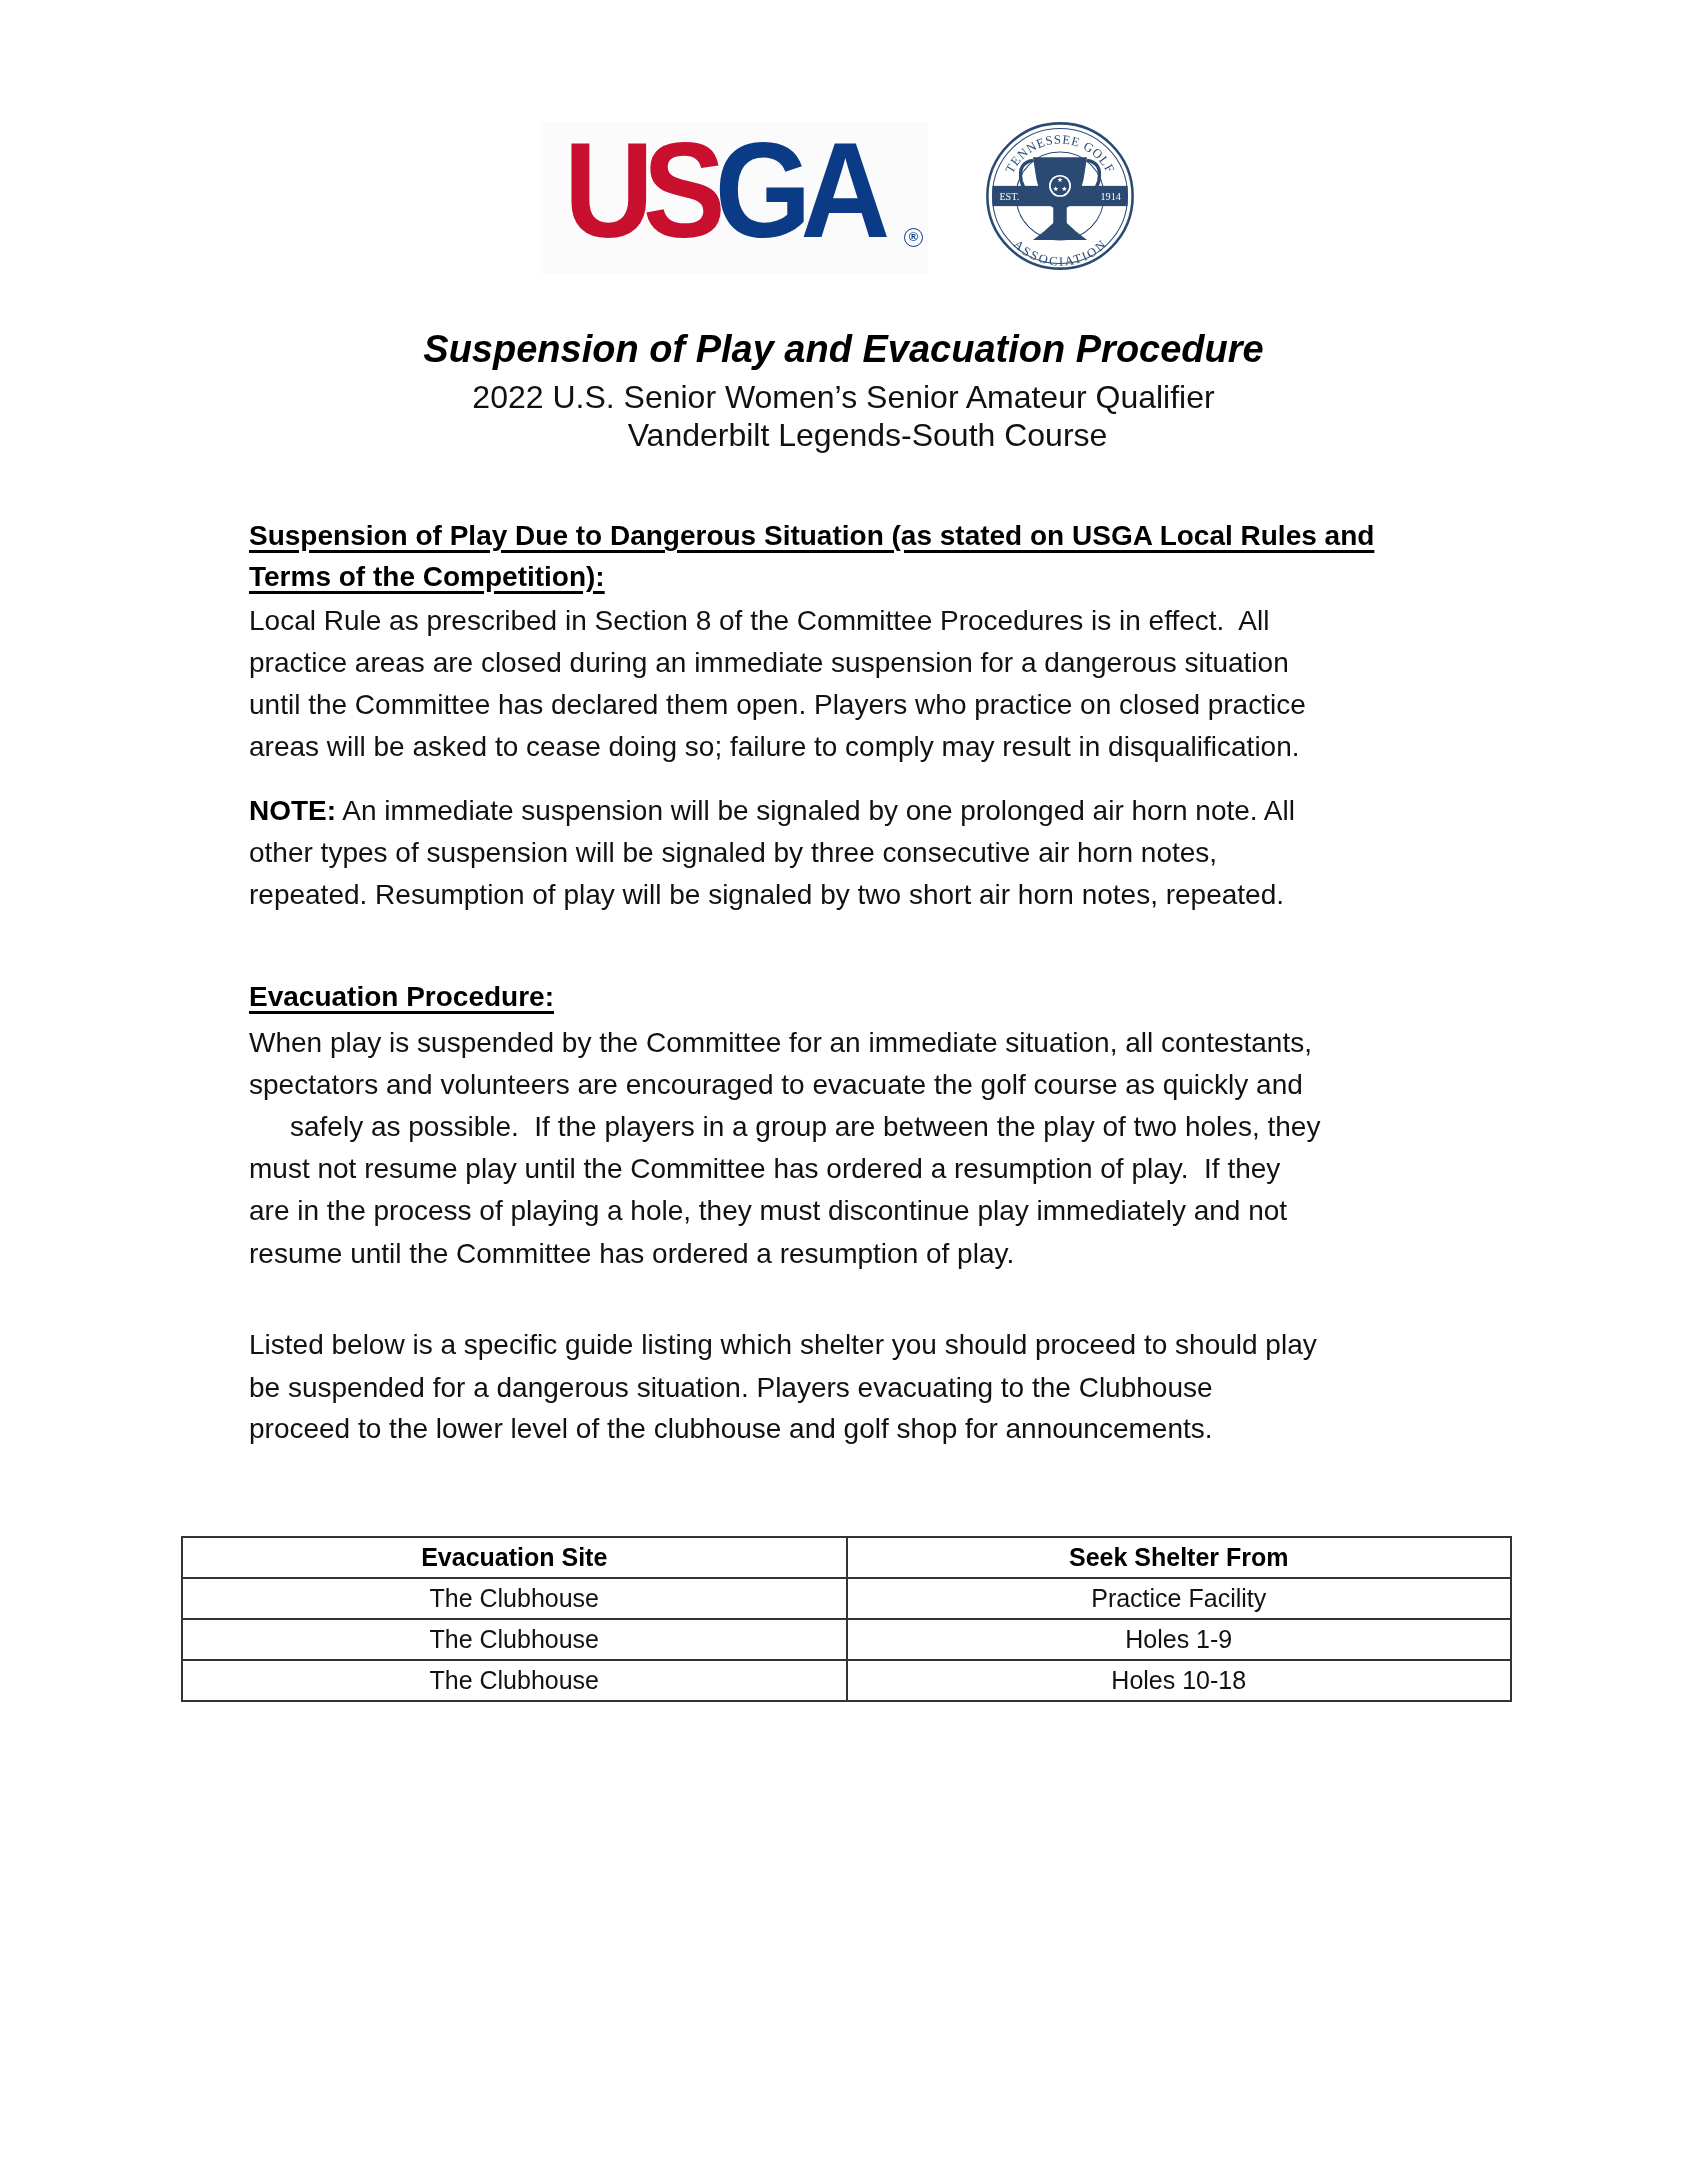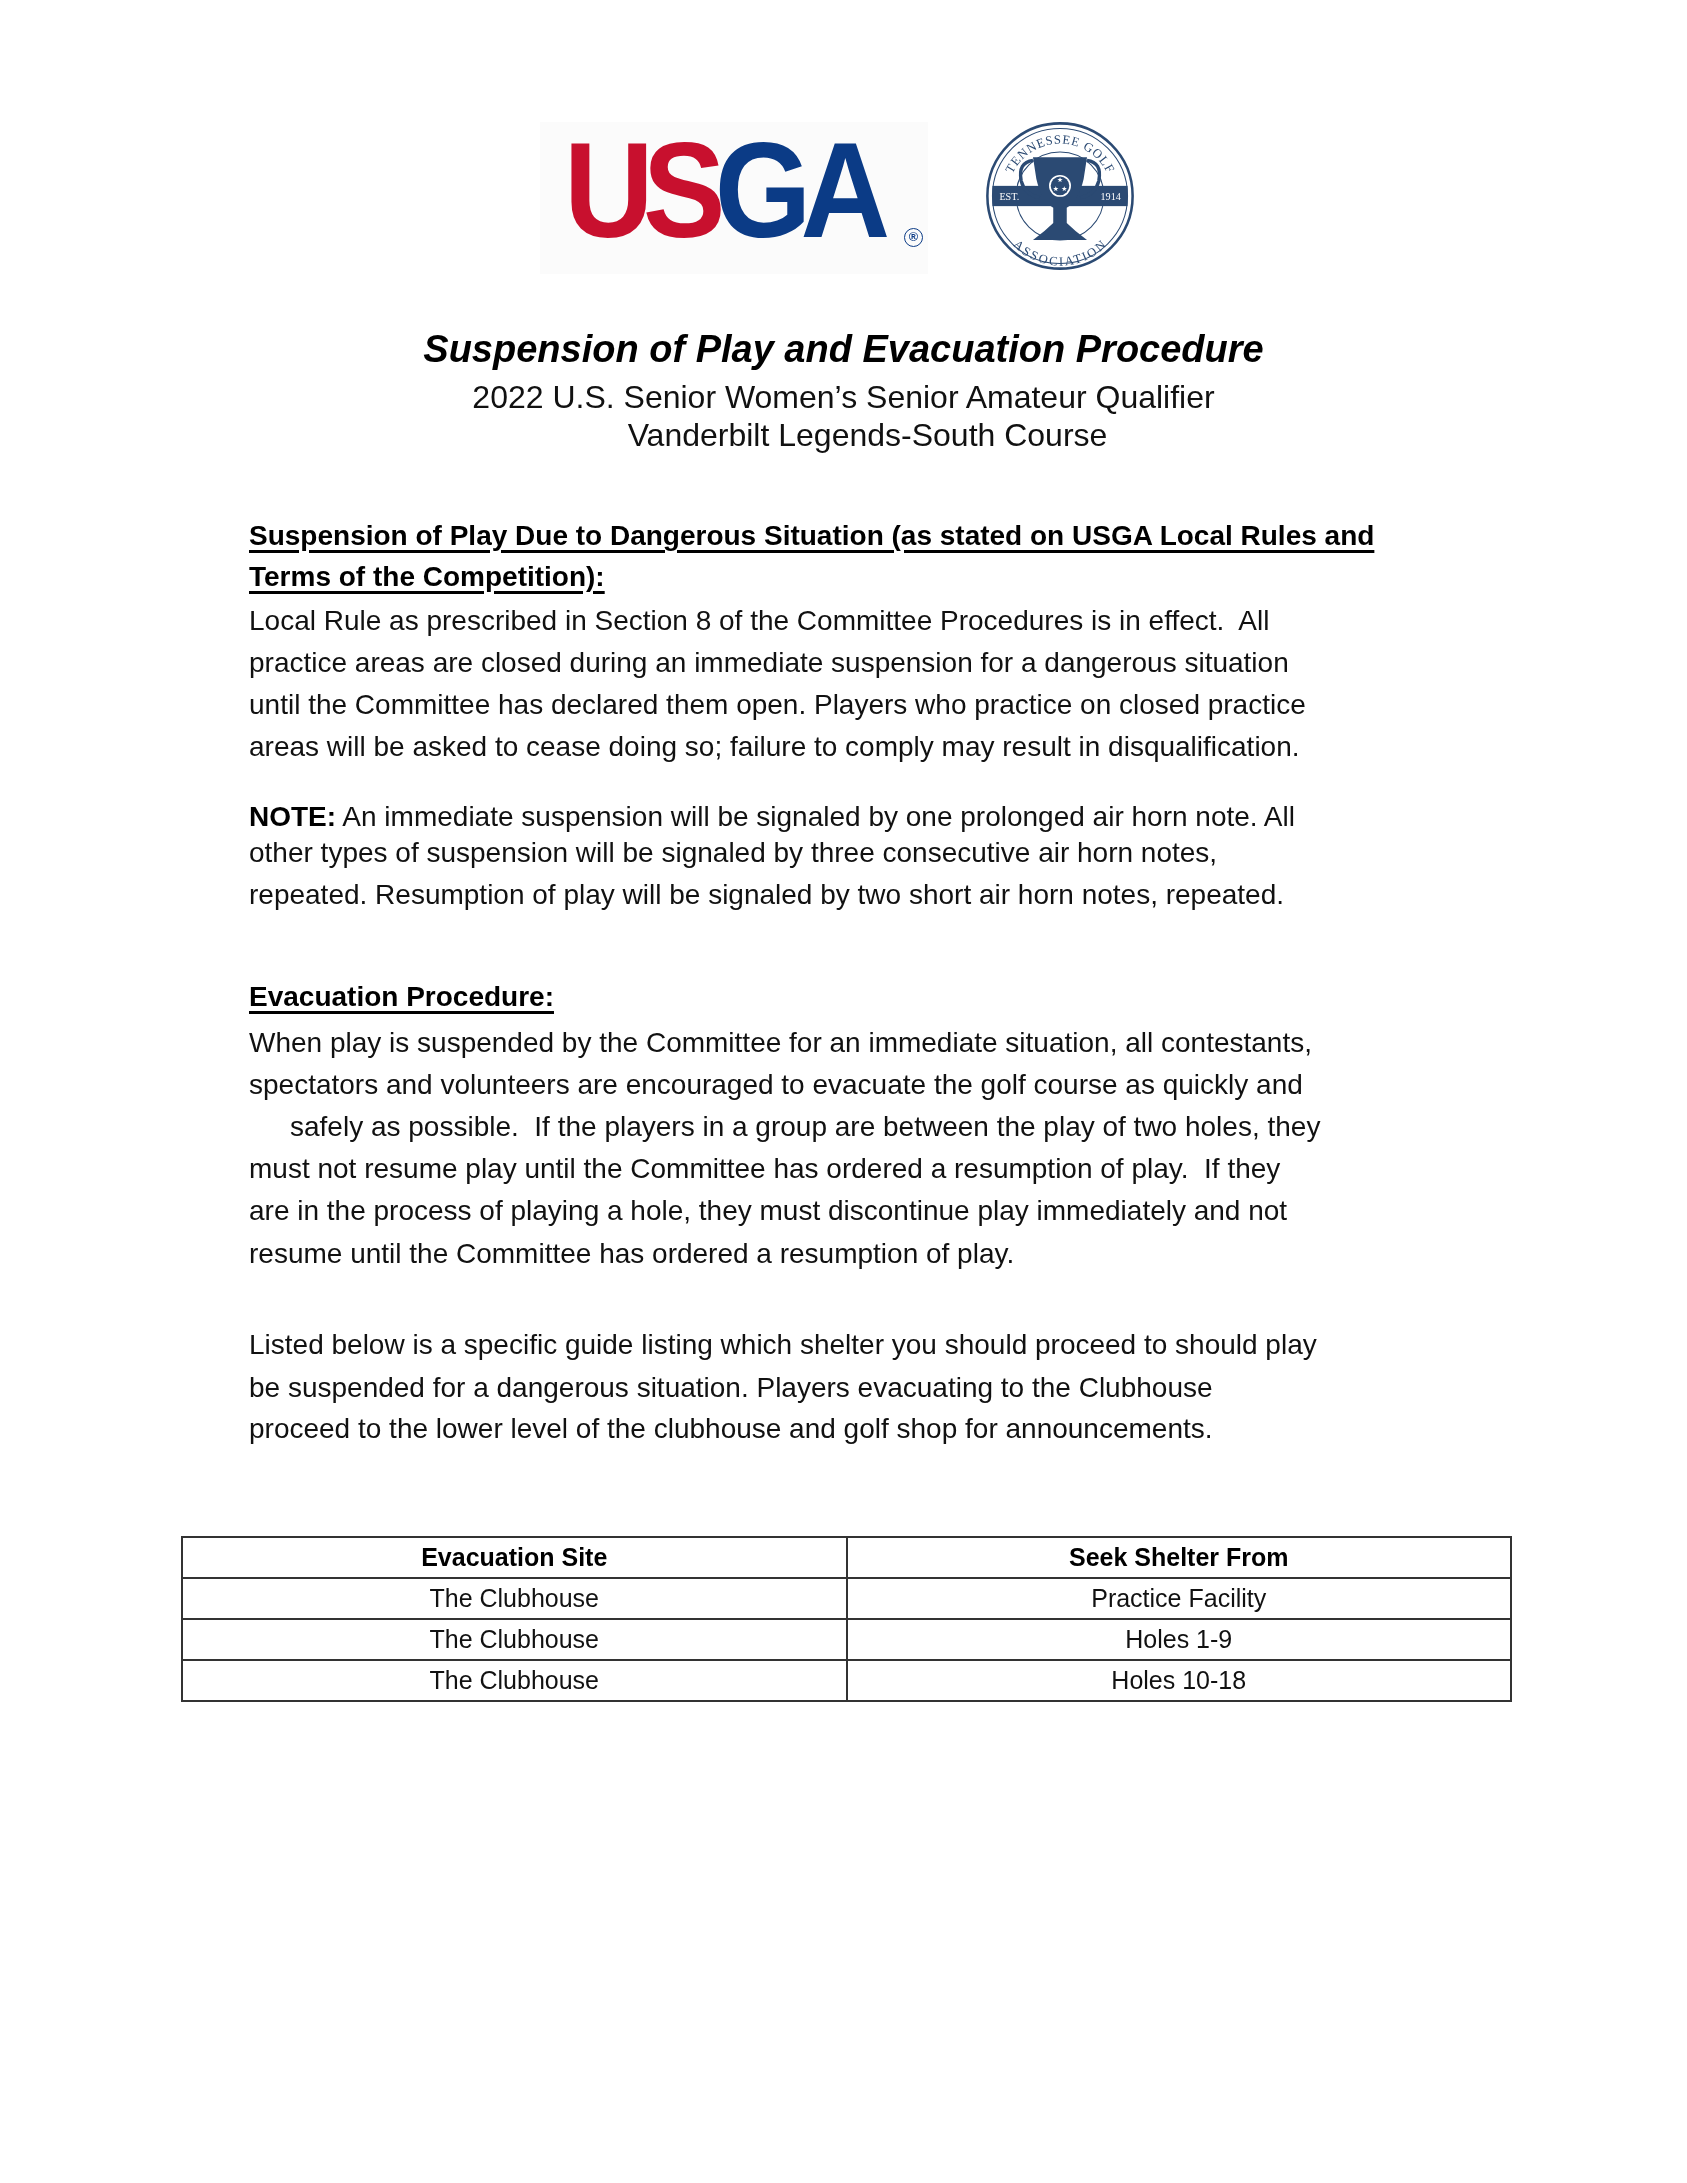--- a/index.html
+++ b/index.html
@@ -54,21 +54,21 @@
 <div class="abs sub" style="top:376px;">2022 U.S. Senior Women’s Senior Amateur Qualifier</div>
 <div class="abs sub" style="top:414px;margin-left:24px;">Vanderbilt Legends-South Course</div>
 
 <div class="abs line hd" style="top: 515px; white-space: pre;">Suspension of Play Due to Dangerous Situation (as stated on USGA Local Rules and</div>
 <div class="abs line hd" style="top: 556px; white-space: pre;">Terms of the Competition):</div>
 <div class="abs line" style="top: 600px; white-space: pre;">Local Rule as prescribed in Section 8 of the Committee Procedures is in effect.  All</div>
 <div class="abs line" style="top: 642px; white-space: pre;">practice areas are closed during an immediate suspension for a dangerous situation</div>
 <div class="abs line" style="top: 684px; white-space: pre;">until the Committee has declared them open. Players who practice on closed practice</div>
 <div class="abs line" style="top: 726px; white-space: pre;">areas will be asked to cease doing so; failure to comply may result in disqualification.</div>
 
-<div class="abs line" style="top: 790px; white-space: pre; margin-top: 6px;"><span class="note-label">NOTE:</span><span> An immediate suspension will be signaled by one prolonged air horn note. All</span></div>
+<div class="abs line" style="top: 790px; white-space: pre;"><span class="note-label">NOTE:</span><span> An immediate suspension will be signaled by one prolonged air horn note. All</span></div>
 <div class="abs line" style="top: 832px; white-space: pre;">other types of suspension will be signaled by three consecutive air horn notes,</div>
 <div class="abs line" style="top: 874px; white-space: pre;">repeated. Resumption of play will be signaled by two short air horn notes, repeated.</div>
 
 <div class="abs line hd" style="top: 976px; white-space: pre;">Evacuation Procedure:</div>
 <div class="abs line" style="top: 1022px; white-space: pre;">When play is suspended by the Committee for an immediate situation, all contestants,</div>
 <div class="abs line" style="top: 1064px; white-space: pre;">spectators and volunteers are encouraged to evacuate the golf course as quickly and</div>
 <div class="abs line" style="top: 1106px; white-space: pre; margin-left: 41px;">safely as possible.  If the players in a group are between the play of two holes, they</div>
 <div class="abs line" style="top: 1148px; white-space: pre;">must not resume play until the Committee has ordered a resumption of play.  If they</div>
 <div class="abs line" style="top: 1190px; white-space: pre;">are in the process of playing a hole, they must discontinue play immediately and not</div>
 <div class="abs line" style="top: 1233px; white-space: pre;">resume until the Committee has ordered a resumption of play.</div>

